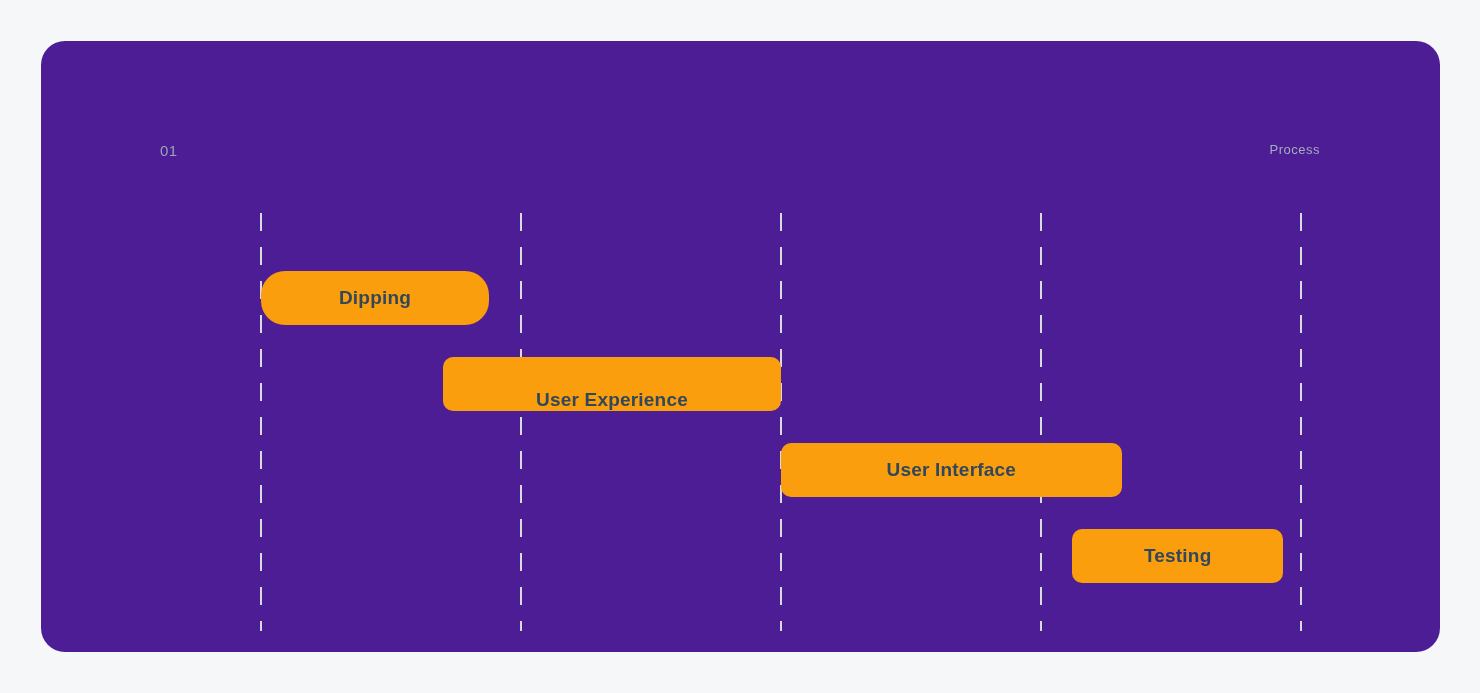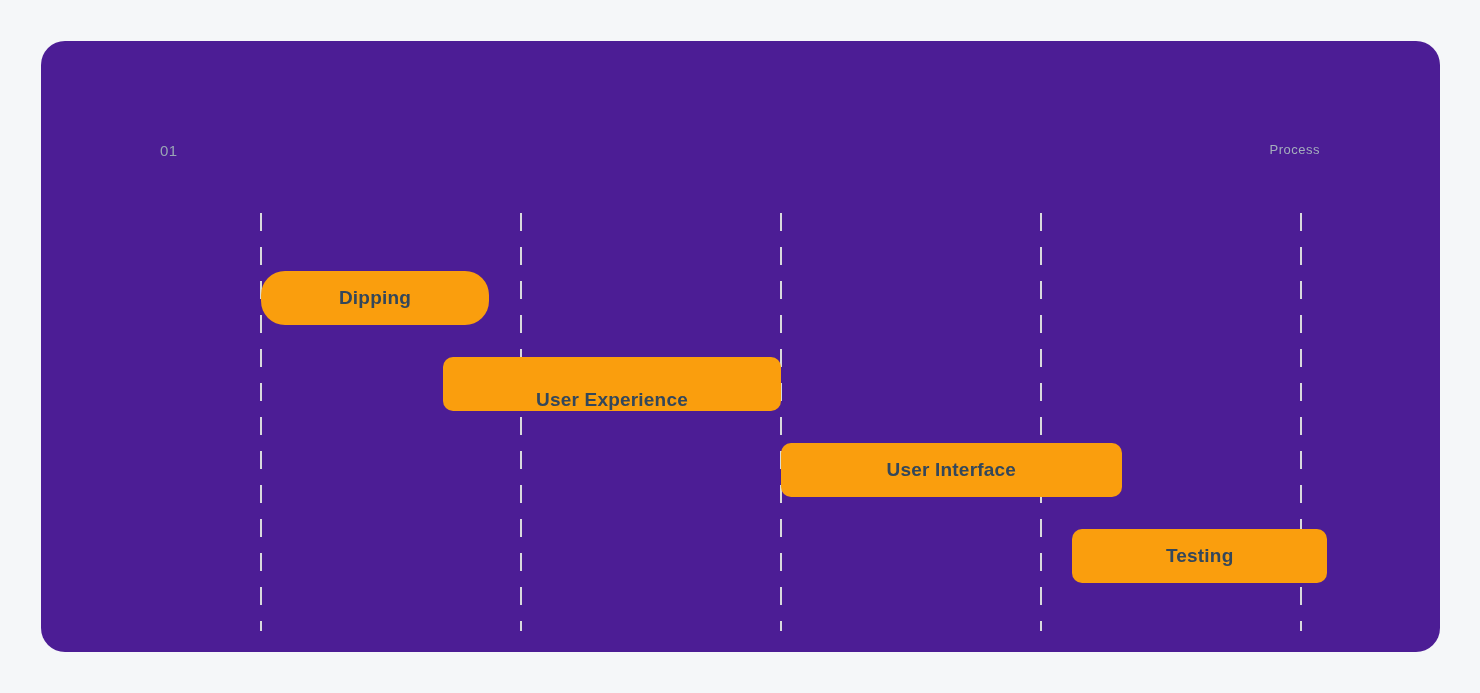--- a/index.html
+++ b/index.html
@@ -87,17 +87,17 @@
       <div class="grid-line" style="left: 1039px;"></div>
       <div class="gantt-bar" style="left: 0px; width: 228px; top: 58px; border-radius: 24px;">
         <span class="gantt-bar-label">Dipping</span>
       </div>
       <div class="gantt-bar" style="left: 182px; width: 338px; top: 144px; align-items: flex-end;">
         <span class="gantt-bar-label">User Experience</span>
       </div>
       <div class="gantt-bar" style="left: 520px; width: 340.6px; top: 230px;">
         <span class="gantt-bar-label">User Interface</span>
       </div>
-      <div class="gantt-bar" style="left: 811.2px; width: 255px; top: 316px;">
+      <div class="gantt-bar" style="left: 811.2px; width: 211px; top: 316px;">
         <span class="gantt-bar-label">Testing</span>
       </div>
     </div>
 </div>
 
 </body></html>

